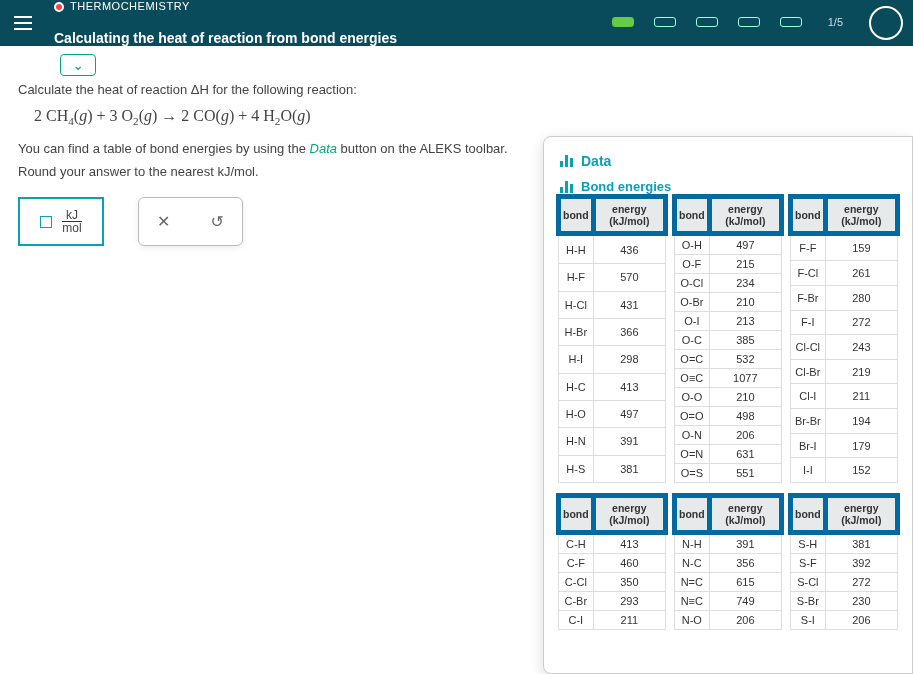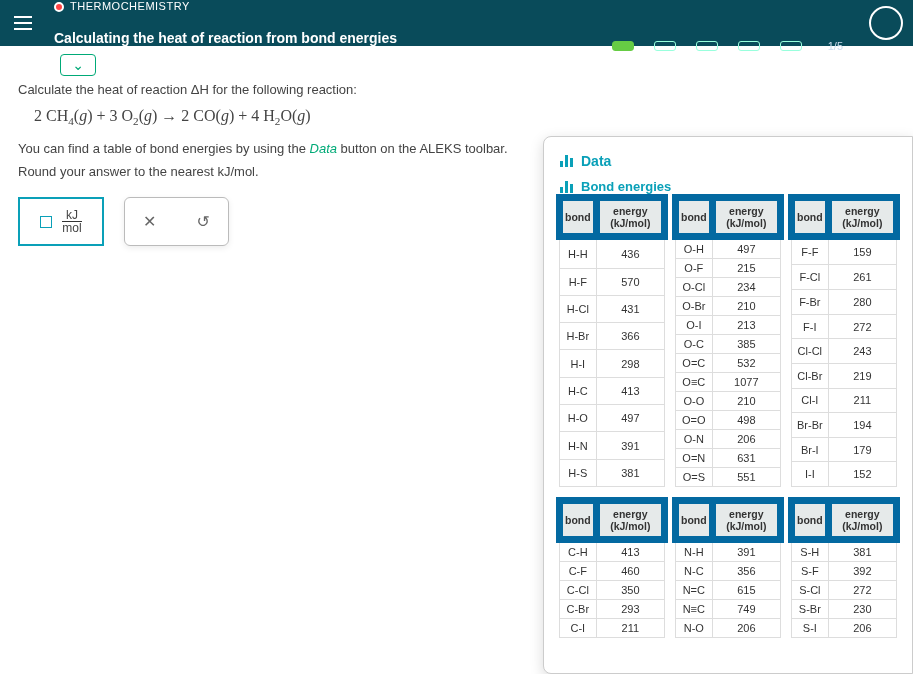--- a/index.html
+++ b/index.html
@@ -3,48 +3,48 @@
 <meta charset="utf-8">
 <style>
   * { box-sizing: border-box; margin: 0; padding: 0; }
   body { font-family: Arial, sans-serif; font-size: 13px; color: #333; background: #fff; width: 913px; height: 674px; overflow: hidden; position: relative; }
   .topbar { background: #094b5a; color: #fff; height: 46px; display: flex; align-items: center; padding: 8px 14px; position: relative; }
   .hamburger { width: 24px; height: 24px; margin-right: 16px; display:flex; flex-direction:column; justify-content:center; gap:4px; }
   .hamburger span { display:block; height:2px; background:#fff; width:18px; }
   .topic { font-size: 11px; letter-spacing: .5px; }
   .topic .dot { display:inline-block; width:10px;height:10px;border-radius:50%;background:#f44; margin-right:6px; vertical-align:middle; border:2px solid #fff;}
   .title { font-size: 14px; font-weight: bold; margin-top:18px;}
-  .progress { position:absolute; right:70px; top:16px; display:flex; gap:20px; align-items:center;margin-top:24px;}
+  .progress { position:absolute; right:70px; top:16px; display:flex; gap:20px; align-items:center;}
   .progress .seg { width:22px; height:10px; border:1px solid #9fd; border-radius:3px; }
   .progress .seg.fill { background: linear-gradient(90deg,#6c4 0%,#6c4 100%); border-color:#6c4;}
   .progress .lbl { color:#cde; font-size:11px; margin-left:6px;}
   .circbtn { position:absolute; right:10px; top:6px; width:34px; height:34px; border:2px solid #fff; border-radius:50%; }
   .expander { width:36px; height:22px; border:1px solid #0a7; border-radius:4px; margin:8px 0 4px 60px; display:flex; align-items:center; justify-content:center; color:#0a7; font-size:14px;}
   .content { padding: 0 18px; color:#444; }
   .prompt { font-size:13px; margin:6px 0 10px;}
   .eqn { font-family: Liberation Serif, serif; font-size:16px; margin: 6px 0 14px 16px;}
   .note { font-size:13px; margin-bottom:8px;}
   .italic { font-style: italic; color:#0a7;}
-  .answerRow { display:flex; gap:20px; margin-top:18px; }
+  .answerRow { display:flex; gap:34px; margin-top:18px; }
   .ansBox { border:2px solid #0aa0b8; padding:10px 20px; display:flex; align-items:center; gap:10px; }
   .ansBox .sq { width:12px;height:12px;border:1.5px solid #0aa0b8;}
   .frac { display:inline-flex; flex-direction:column; align-items:center; font-size:12px; line-height:1;}
   .frac .top { border-bottom:1px solid #333; padding:0 4px;}
   .tools { border:1px solid #bbb; border-radius:6px; box-shadow:0 2px 6px rgba(0,0,0,.08); padding:8px 18px; display:flex; gap:40px; align-items:center; font-size:16px; color:#666;}
   .tools span { cursor:pointer; }
   
   .dataPanel { position:absolute; top:136px; right:0; width:370px; height:538px; background:#fff; border:1px solid #ccc; border-radius:8px 0 0 8px; box-shadow:0 4px 14px rgba(0,0,0,.15); padding:10px 8px; overflow:hidden;}
   .dp-head { color:#0aa0b8; font-weight:bold; font-size:14px; margin:6px 8px 10px; display:flex; align-items:center; gap:8px;}
   .dp-sub { color:#0aa0b8; font-weight:bold; font-size:13px; margin:4px 8px 0; display:flex; align-items:center; gap:8px;}
   .baricon { display:inline-flex; gap:2px; align-items:flex-end;}
   .baricon i { width:3px; background:#0aa0b8; display:inline-block;}
   .tableWrap { height:450px; overflow:hidden; padding:0 4px;}
   .triCol { display:flex; gap:4px; margin-bottom:10px;}
   table.bond { border-collapse:collapse; font-size:11px; width:116px; background:#fff;}
-  table.bond th { background:#e6eaea; font-weight:bold; padding:4px 2px; border:7px solid #0369a1; font-size:10.5px;}
+  table.bond th { background:#e6eaea; font-weight:bold; padding:4px 2px; border:5px solid #0369a1; font-size:10.5px;}
   table.bond td { border:1px solid #ddd; padding:3px 2px; text-align:center;}
   sub { font-size:.7em; }
 </style>
 </head>
 <body>
 
 <div class="topbar">
   <div class="hamburger">
       <span></span>
       <span></span>

